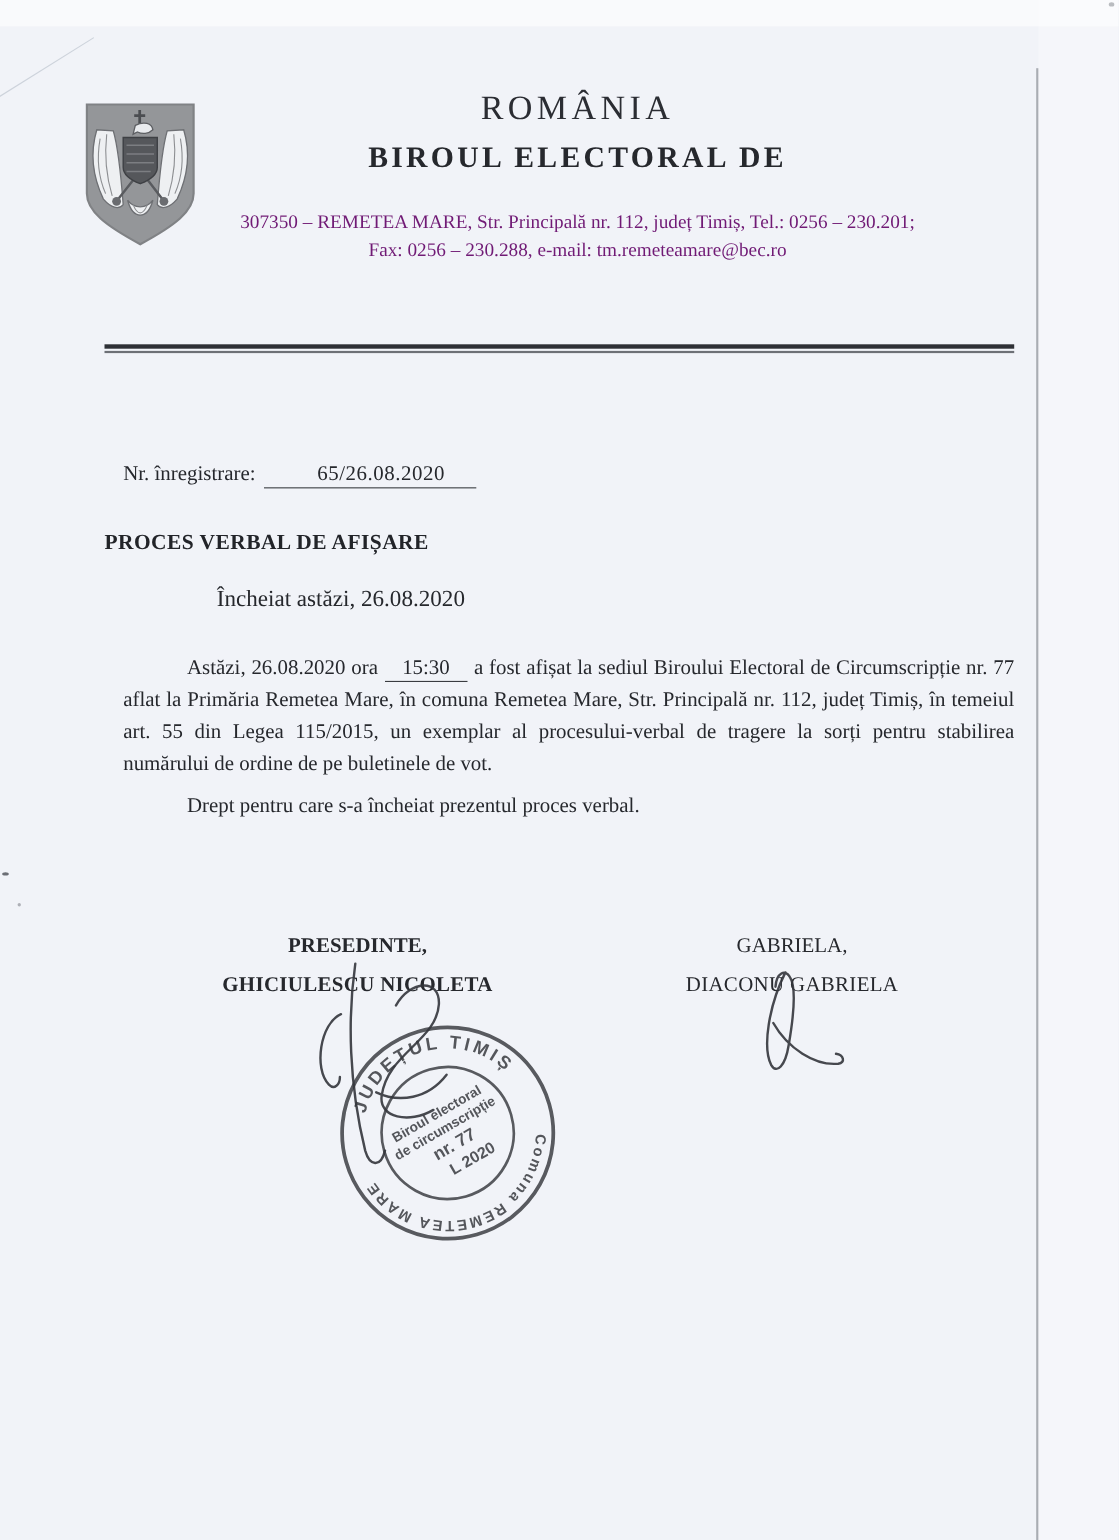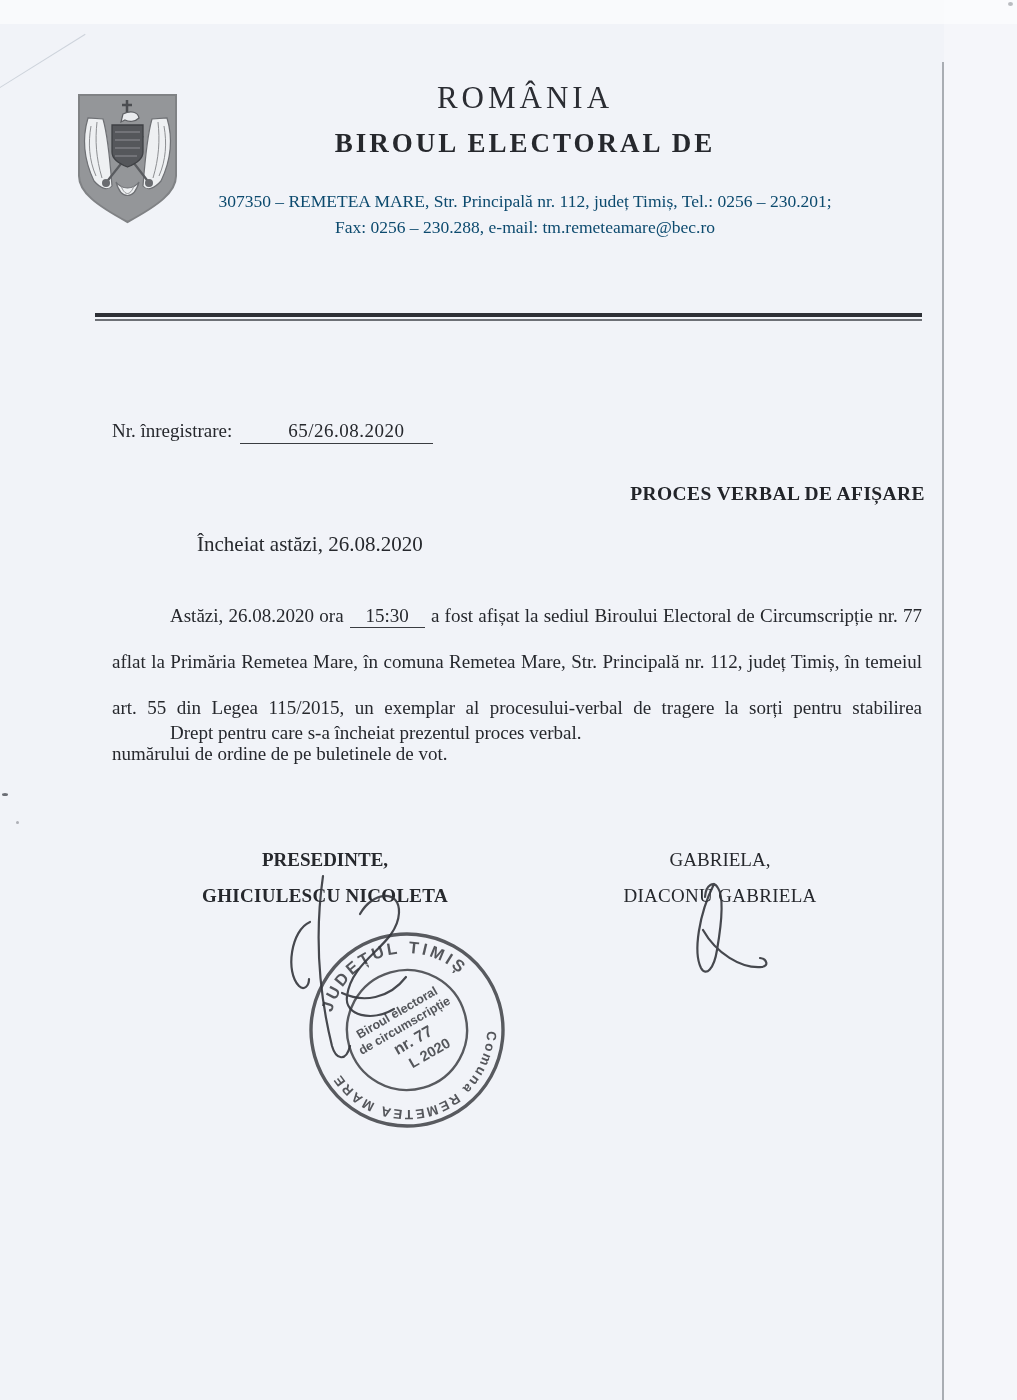--- a/index.html
+++ b/index.html
@@ -18,35 +18,35 @@
   .speck{position:absolute;background:#6b6e75;border-radius:50%;}
   .speck.s1{left:2px;top:793px;width:6px;height:3px;}
   .speck.s2{left:16px;top:821px;width:3px;height:3px;opacity:.5;}
   .speck.s3{left:1008px;top:2px;width:5px;height:4px;opacity:.45;}
 
   
   .emblem{position:absolute;left:75px;top:88px;width:105px;height:140px;}
   .head-text{position:absolute;left:130px;top:80px;width:790px;text-align:center;}
   .country{font-size:31px;letter-spacing:4px;color:#2b2d33;}
   .org{margin-top:9px;font-size:27px;font-weight:bold;letter-spacing:3px;line-height:37px;color:#26282d;}
-  .address{margin-top:26px;font-size:17.5px;line-height:26px;color:#0c4a6e;text-align:center;}
+  .address{margin-top:26px;font-size:17.5px;line-height:26px;color:#701a75;text-align:center;}
 
   .rule{position:absolute;left:95px;top:313px;width:827px;}
   .rule .thick{height:4px;background:#2e3036;}
   .rule .thin{height:1.5px;background:#6d7076;margin-top:2px;}
 
   
   .reg{position:absolute;left:112px;top:420px;font-size:19px;}
   .reg .value{display:inline-block;margin-left:8px;padding:0 28px 1px 48px;border-bottom:1.6px solid #3a3c41;letter-spacing:.5px;}
 
-  .title{position:absolute;left:95px;top:483px;width:830px;text-align:right;font-size:19.5px;font-weight:bold;letter-spacing:.4px;color:#222429;}
+  .title{position:absolute;left:95px;top:483px;width:830px;text-align:left;font-size:19.5px;font-weight:bold;letter-spacing:.4px;color:#222429;}
 
   .dateline{position:absolute;left:170px;top:532px;font-size:21px;margin-left:27px;}
 
-  .body-par{position:absolute;left:112px;top:574px;width:810px;font-size:19px;line-height:46px;text-align:justify;text-indent:58px;}
+  .body-par{position:absolute;left:112px;top:574px;width:810px;font-size:19px;line-height:29px;text-align:justify;text-indent:58px;}
   .body-par .time{border-bottom:1.8px solid #3a3c41;padding:0 16px 1px 16px;margin:0 6px;}
 
   .closing{position:absolute;left:170px;top:722px;font-size:19px;}
 
   
   .sig-block{position:absolute;top:849px;text-align:center;font-size:19px;color:#26282d;}
   .sig-left{left:190px;width:270px;font-weight:bold;}
   .sig-right{left:585px;width:270px;}
   .sig-name{margin-top:14px;letter-spacing:.3px;}
 

